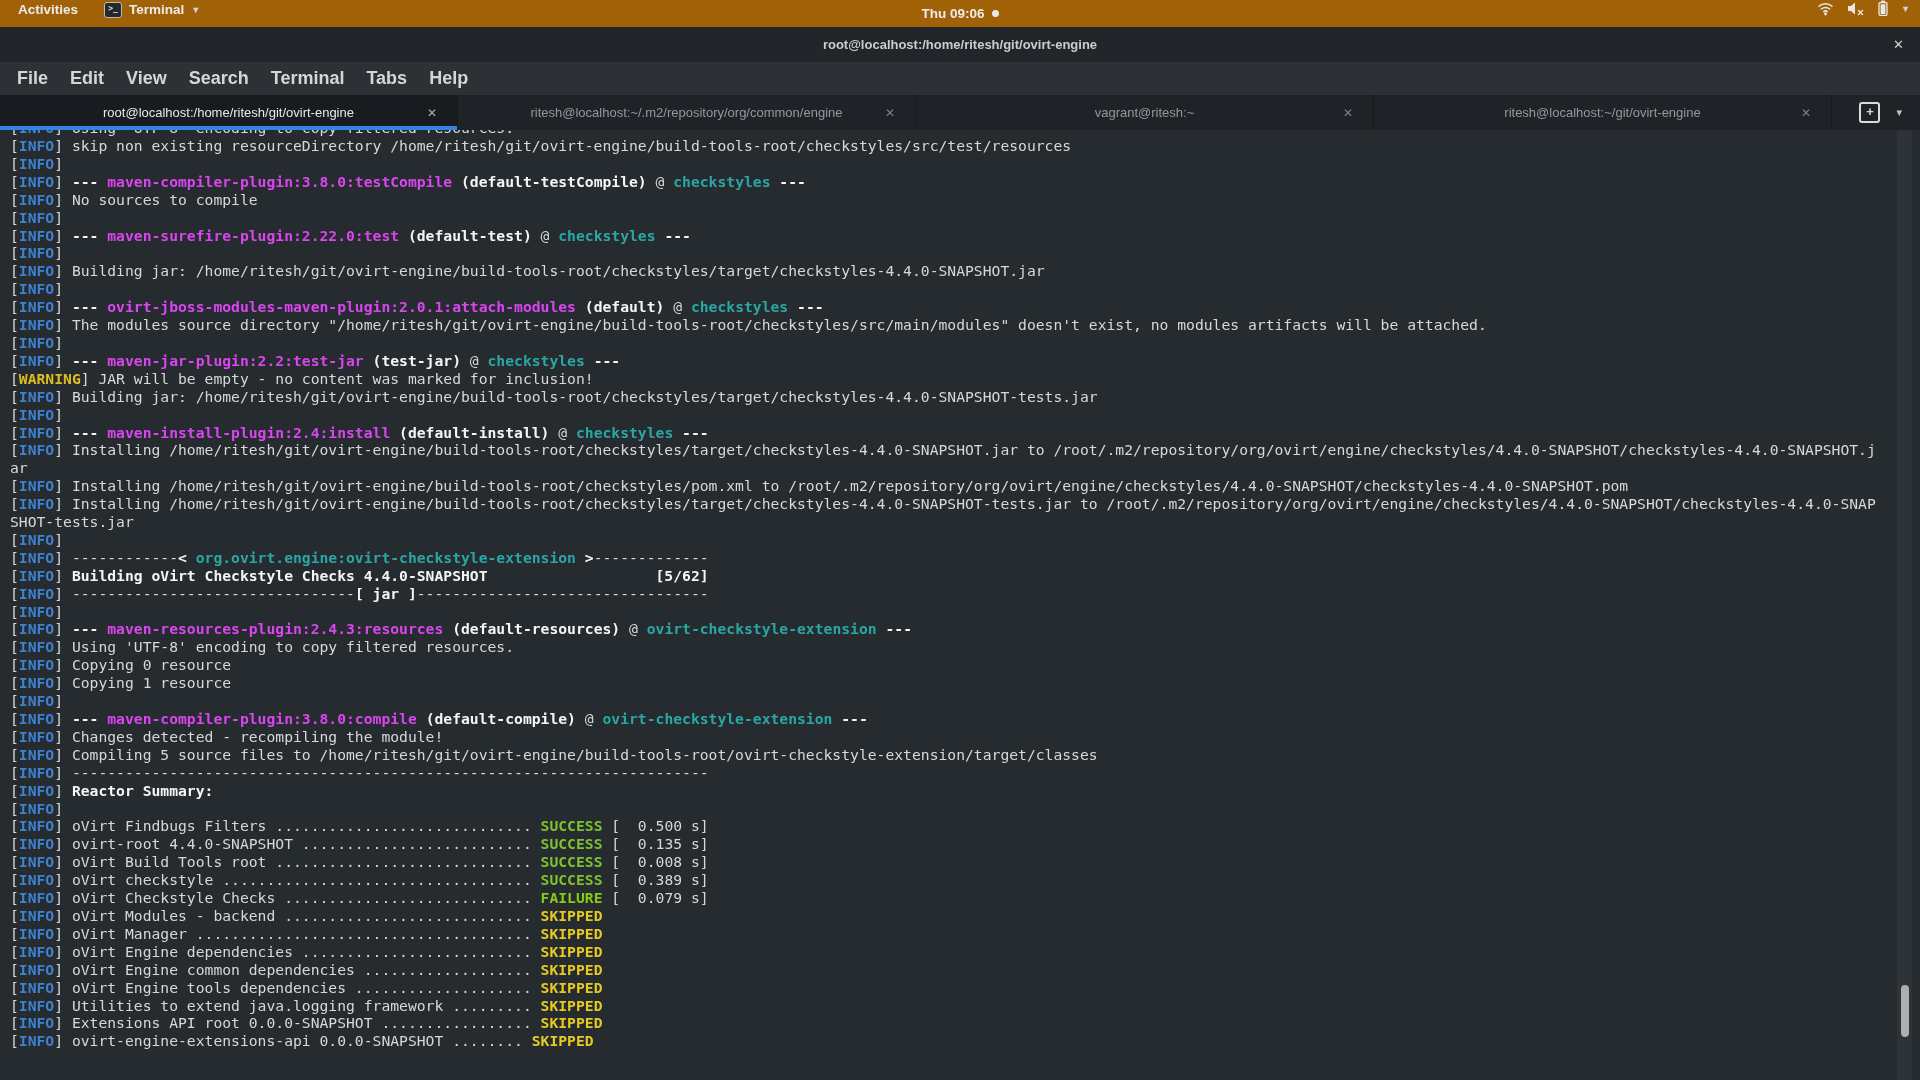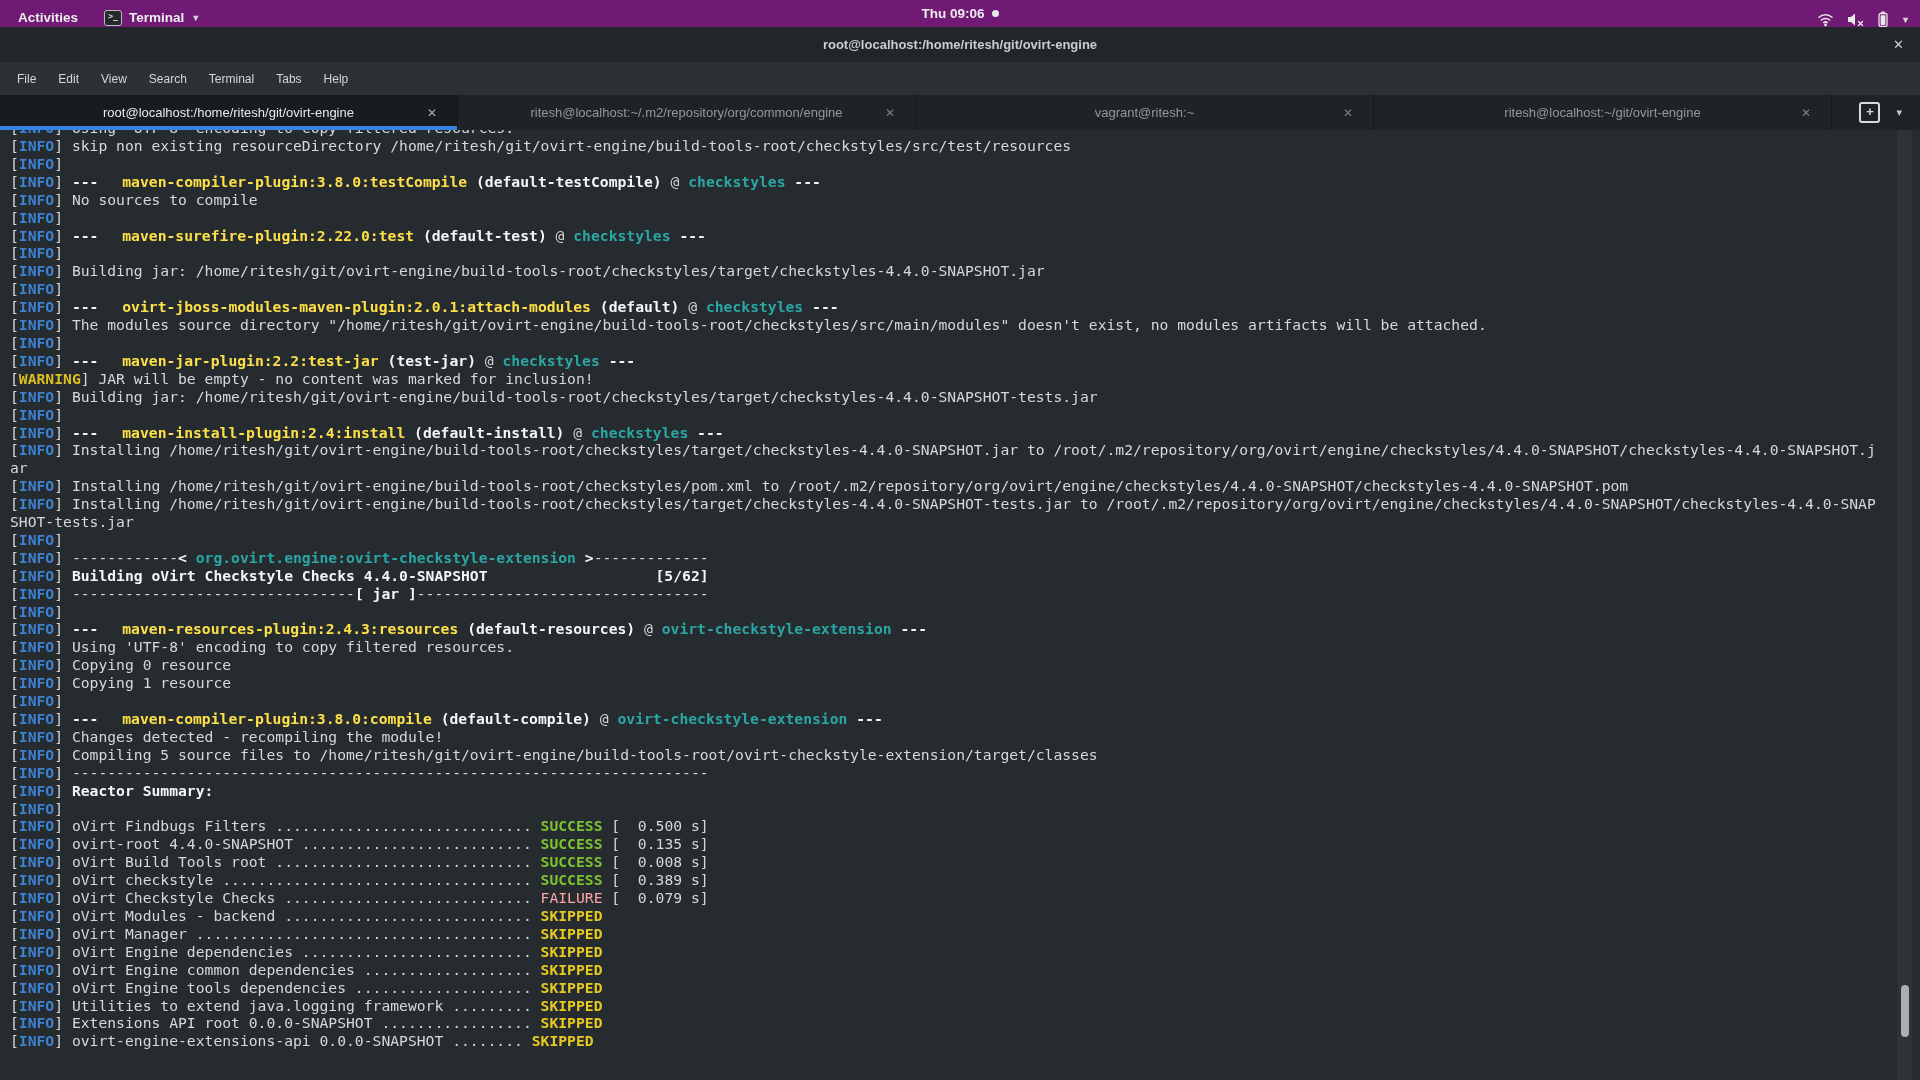--- a/index.html
+++ b/index.html
@@ -1,21 +1,21 @@
 <!DOCTYPE html>
 <html><head>
 <meta charset="utf-8">
 <style>
   html,body{margin:0;padding:0;background:#000;}
   #screen{position:relative;width:1920px;height:1080px;overflow:hidden;
     font-family:"Liberation Sans",sans-serif;background:#262b30;}
 
   
-  .topbar{position:absolute;top:0;left:0;width:1920px;height:27px;background:#701a75;
-    display:flex;align-items:flex-end;color:#ECECEC;font-size:13.5px;font-weight:700;}
+  .topbar{position:absolute;top:0;left:0;width:1920px;height:27px;background:#a16207;
+    display:flex;align-items:flex-start;color:#ECECEC;font-size:13.5px;font-weight:700;}
   .tb-left{display:flex;align-items:center;gap:22px;padding-left:14px;}
   .tb-activities{padding:2px 4px;}
   .tb-app{display:flex;align-items:center;gap:7px;}
   .term-glyph{width:16px;height:14px;background:#26292b;border:1px solid #b9bcbe;border-radius:3px;
     color:#dfe1e2;font-size:8px;line-height:12px;text-align:center;font-family:"DejaVu Sans Mono",monospace;font-weight:700;}
   .caret{font-size:10px;color:#cfd1d2;margin-left:2px;}
   .tb-center{position:absolute;left:0;right:0;top:0;height:27px;display:flex;align-items:center;justify-content:center;gap:7px;}
   .clock-dot{width:7px;height:7px;border-radius:50%;background:#e8e8e8;}
   .tb-right{margin-left:auto;display:flex;align-items:center;gap:13px;padding-right:12px;}
   .tb-right svg{display:block;}
@@ -23,21 +23,21 @@
   
   .titlebar{position:absolute;top:27px;left:0;width:1920px;height:35px;background:#22262a;
     border-bottom:1px solid #17191c;display:flex;align-items:center;justify-content:center;}
   .title-text{color:#c9cdd0;font-size:13px;font-weight:700;}
   .win-close{position:absolute;right:16px;top:0;height:35px;display:flex;align-items:center;
     color:#cfd3d5;font-size:13px;cursor:default;}
 
   
   .menubar{position:absolute;top:62px;left:0;width:1920px;height:33px;background:#2d3135;
     display:flex;align-items:center;padding-left:6px;box-sizing:border-box;}
-  .menu-item{color:#d4d6d8;font-size:12px;padding:4px 11px;}
+  .menu-item{color:#d4d6d8;font-size:18px;padding:4px 11px;font-weight:bold;}
 
   
   .tabbar{position:absolute;top:95px;left:0;width:1920px;height:35px;background:#1f2327;display:flex;}
   .tab{position:relative;width:458px;height:35px;box-sizing:border-box;border-right:1px solid #17191c;
     display:flex;align-items:center;justify-content:center;}
   .tab .lbl{font-size:13px;color:#93989c;max-width:360px;overflow:hidden;white-space:nowrap;}
   .tab .x{position:absolute;right:20px;color:#7d8286;font-size:12px;}
   .tab.active{background:#181c20;}
   .tab.active .lbl{color:#e7e9ea;}
   .tab.active .x{color:#aeb2b5;}
@@ -51,24 +51,24 @@
   .terminal{position:absolute;top:130px;left:0;width:1912px;height:950px;background:#262b30;overflow:hidden;}
   .tcontent{position:absolute;top:0;left:10px;right:18px;
     font-family:"DejaVu Sans Mono","Liberation Mono",monospace;font-size:14.7px;line-height:17.9px;}
   .tl{white-space:pre;}
   .tl.clip{height:7px;overflow:hidden;}
   .tl.clip .inner{display:block;margin-top:-11px;}
   .p{color:#d6d9d6;}
   .b{color:#f4f5f5;font-weight:700;}
   .i{color:#3d82d0;font-weight:700;}
   .w{color:#ddbe1e;font-weight:700;}
-  .g{color:#fde047;font-weight:700;margin-left:15px;}
+  .g{color:#d946ef;font-weight:700;}
   .c{color:#2aa7a4;font-weight:700;}
   .s{color:#7ec32f;font-weight:700;}
-  .f{color:#fca5a5;font-weight:400;}
+  .f{color:#84cc16;font-weight:700;}
   .k{color:#e8cb1f;font-weight:700;}
 
   
   .scroll-gutter{position:absolute;top:0;right:0;width:15px;height:950px;background:#2e3338;}
   .scroll-thumb{position:absolute;right:3px;top:855px;width:8px;height:52px;border-radius:4px;background:#acaeaf;}
 </style>
 </head>
 <body>
 
 <div id="screen">

